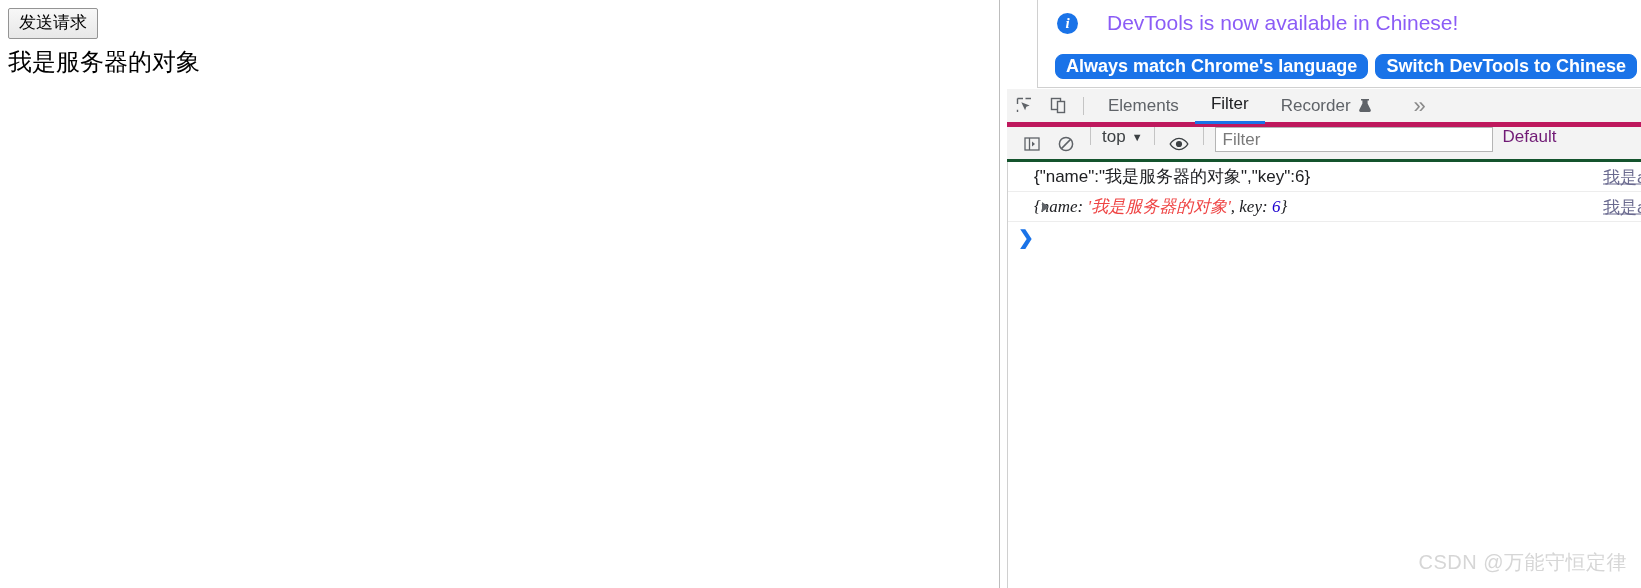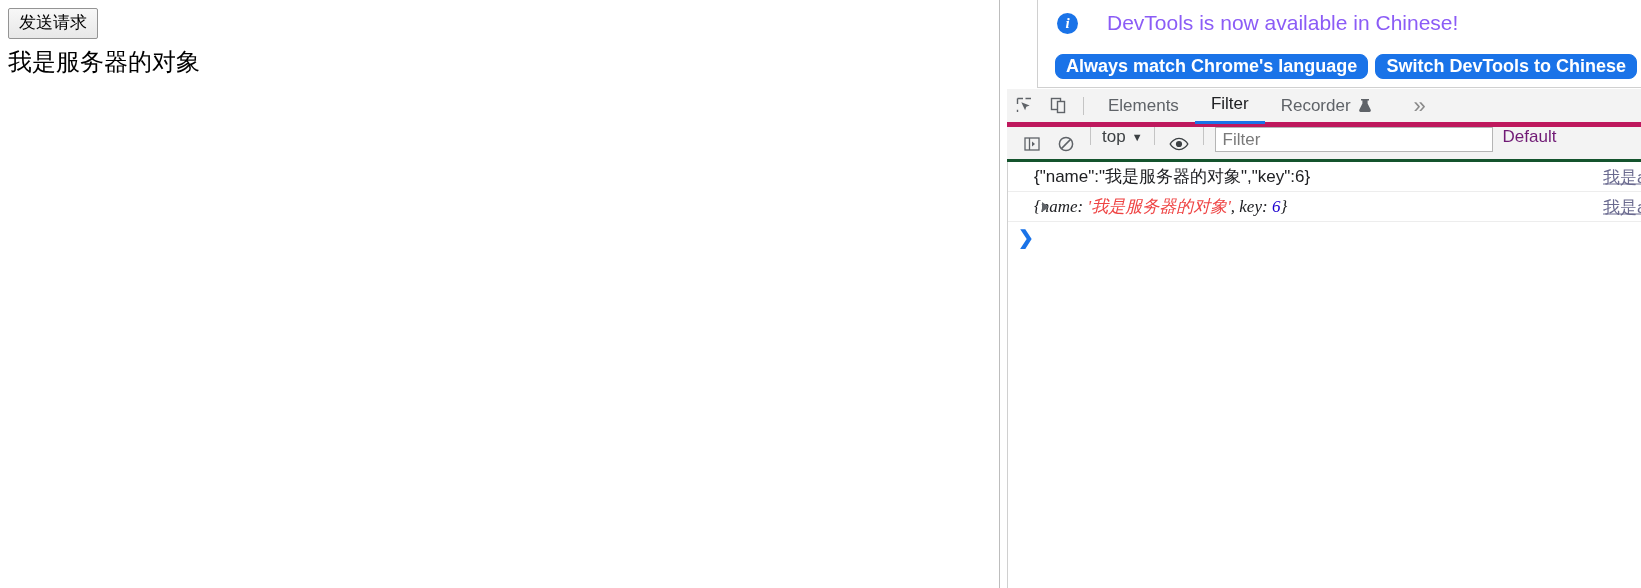--- a/index.html
+++ b/index.html
@@ -355,15 +355,16 @@
           <span>{name: </span><span class="str">'我是服务器的对象'</span><span>, key: </span><span class="num">6</span><span>}</span>
         </span>
         <span class="console-source-link">我是a</span>
       </div>
 
       <div id="console-prompt-row">
         <span id="console-prompt-caret">❯</span>
       </div>
     </div>
 
+    <div id="watermark">CSDN @万能守恒定律</div>
 
   </div>
 </div>
 
 </body></html>

